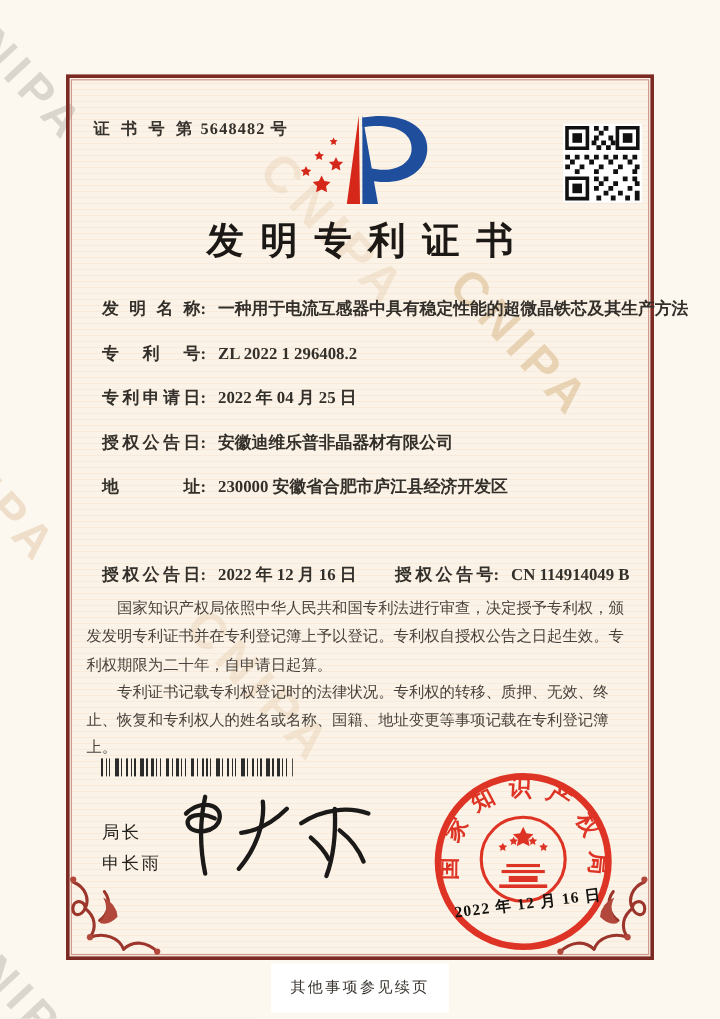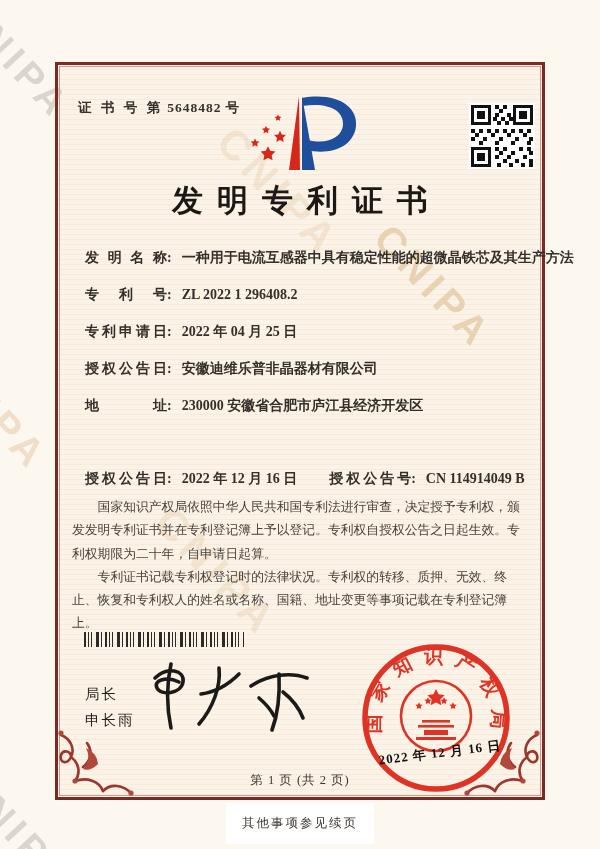--- a/index.html
+++ b/index.html
@@ -258,19 +258,18 @@
         <path d="M26,70 C34,64 36,54 30,46"></path>
       </g>
       <g fill="#b2483c">
         <circle cx="4" cy="36" r="2.6"></circle>
         <circle cx="74" cy="96" r="2.6"></circle>
         <circle cx="18" cy="84" r="2.6"></circle>
         <path d="M26,72 q9,-10 3,-21 q11,5 12,16 q-8,8 -15,5 Z"></path>
       </g>
     </svg>
 
-    <div class="page-info">第 1 页 (共 2 页)</div>
     <div class="continuation">
       <span>其他事项参见续页</span>
     </div>
 
   </div>
 </div>
 
 </body></html>

